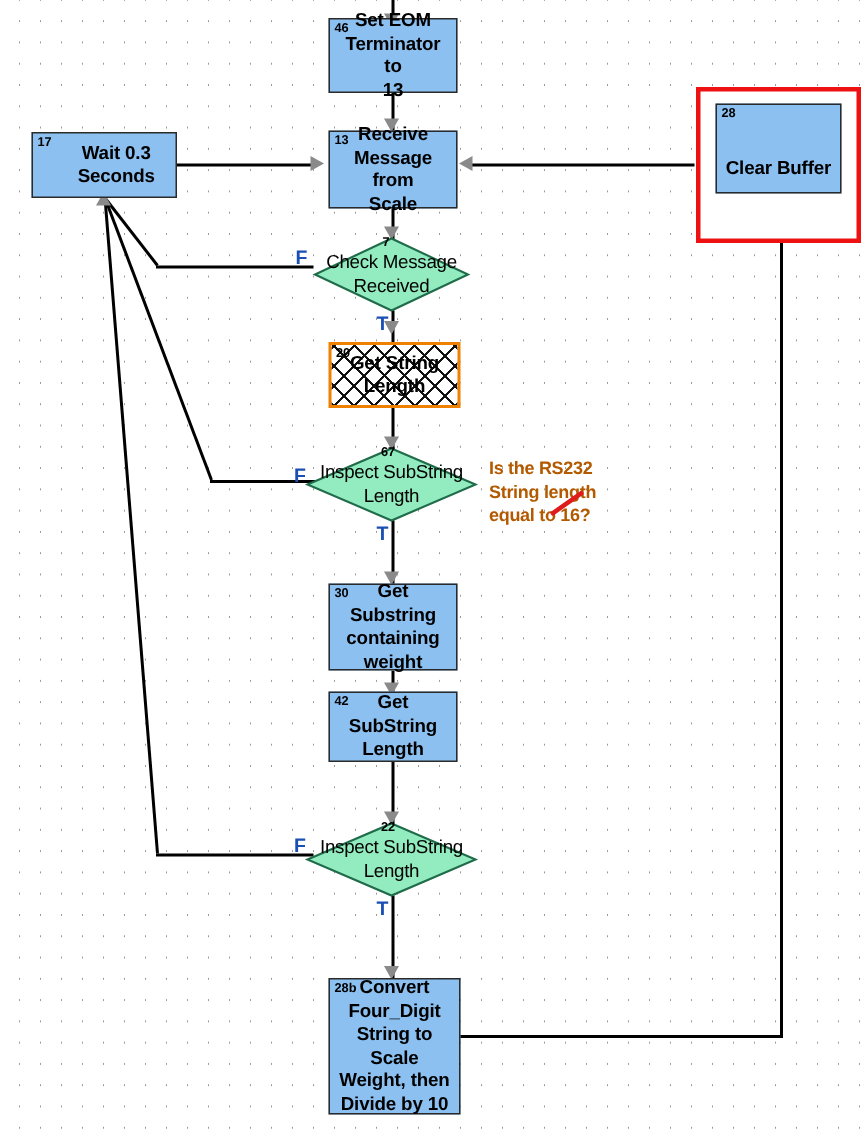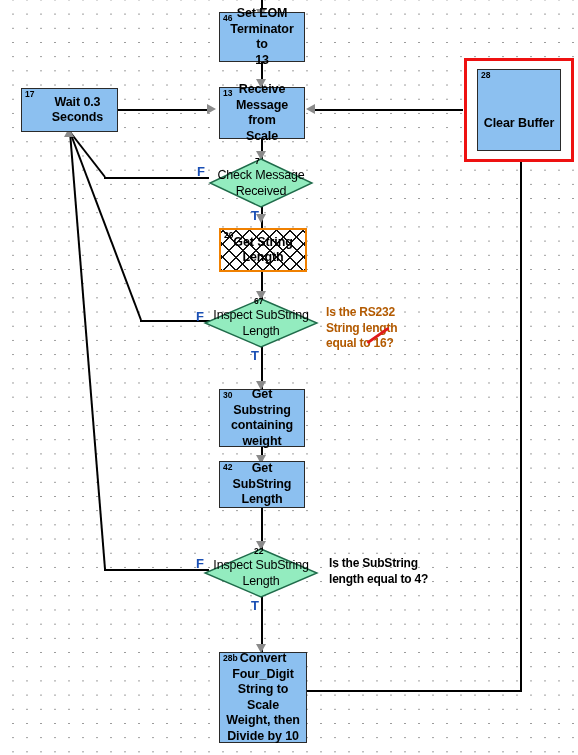--- a/index.html
+++ b/index.html
@@ -225,21 +225,21 @@
 Scale</span>
   </div>
 
   <div class="node proc" style="left:21px; top:88px; width:97px; height:44px;">
     <span class="idnum">17</span>
     <span class="label" style="white-space:pre-line;margin-left:16px;">Wait 0.3
 Seconds</span>
   </div>
 
   <div class="selframe" style="left:464px; top:58px; width:110px; height:104px;"></div>
-  <div class="node proc" style="left:477px; top:69px; width:84px; height:82px;">
+  <div class="node proc" style="left:477px; top:69px; width:84px; height:60px;">
     <span class="idnum">28</span>
     <span class="label" style="white-space:pre-line;margin-top:28px;">Clear Buffer</span>
   </div>
 
   <div class="dec" style="left:209px; top:158px; width:104px; height:50px;">
     <svg width="104" height="50" viewBox="0 0 104 50">
       <polygon points="52,1 103,25 52,49 1,25" fill="#93ecbf" stroke="#1f6b4a" stroke-width="1.4"></polygon>
     </svg>
     <span class="idnum" style="left:46px; top:-1px;">7</span>
     <span class="dlabel" style="white-space:pre-line;">Check Message
@@ -300,16 +300,14 @@
 
   <div class="blabel" style="left:196px; top:557px;">F</div>
   <div class="blabel" style="left:251px; top:599px;">T</div>
 
 
   <div class="anno anno-orange" style="left:326px; top:305px; width:110px;">Is the RS232
 String length
 equal to 16?</div>
   <div class="strike" style="left:365px; top:334px;"></div>
 
-  <div class="anno anno-black" style="left:329px; top:556px; width:140px;">Is the SubString
-length equal to 4?</div>
 
 </div>
 
 </body></html>

